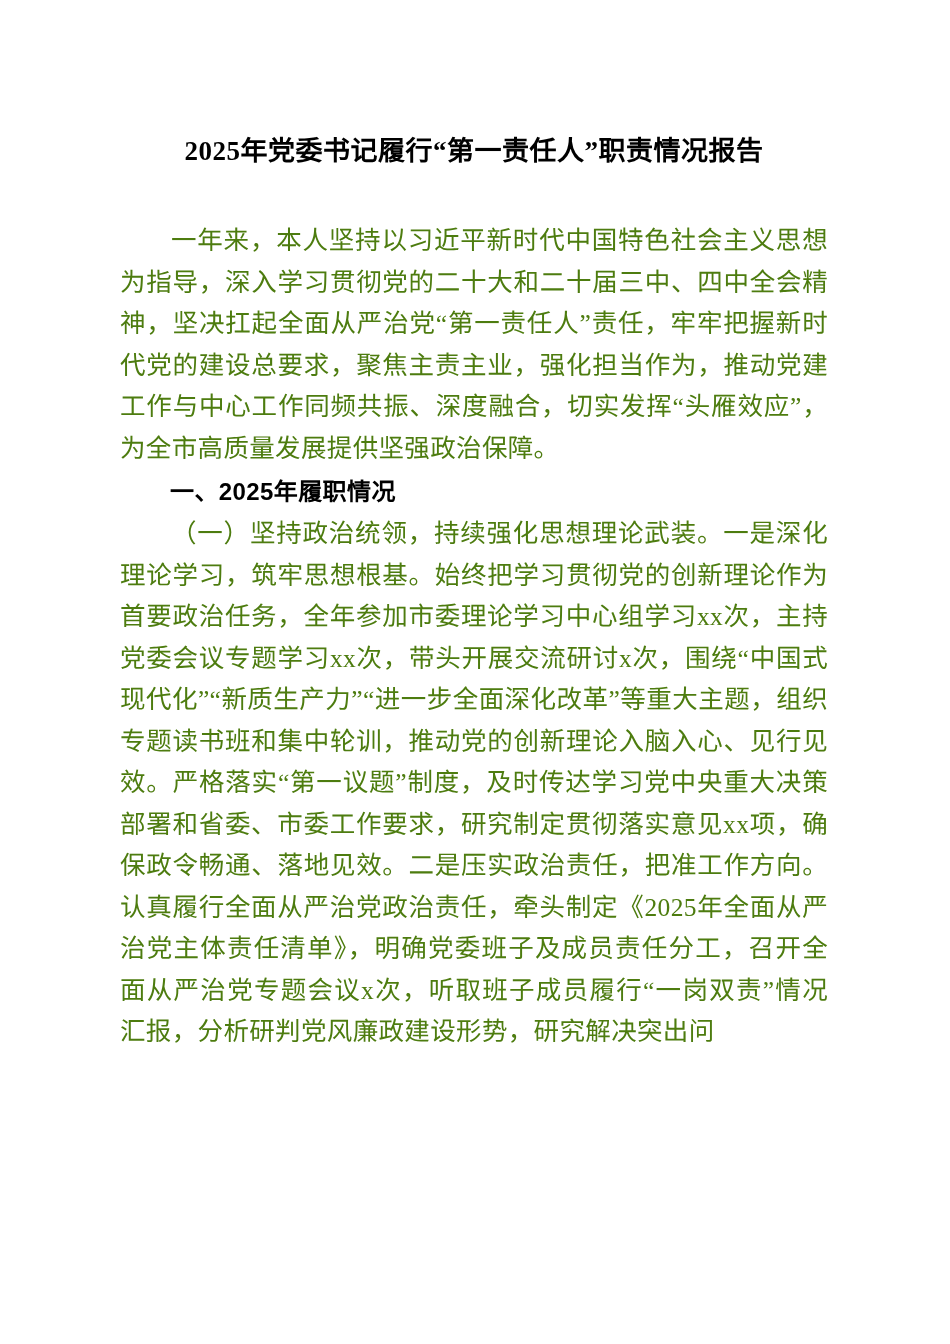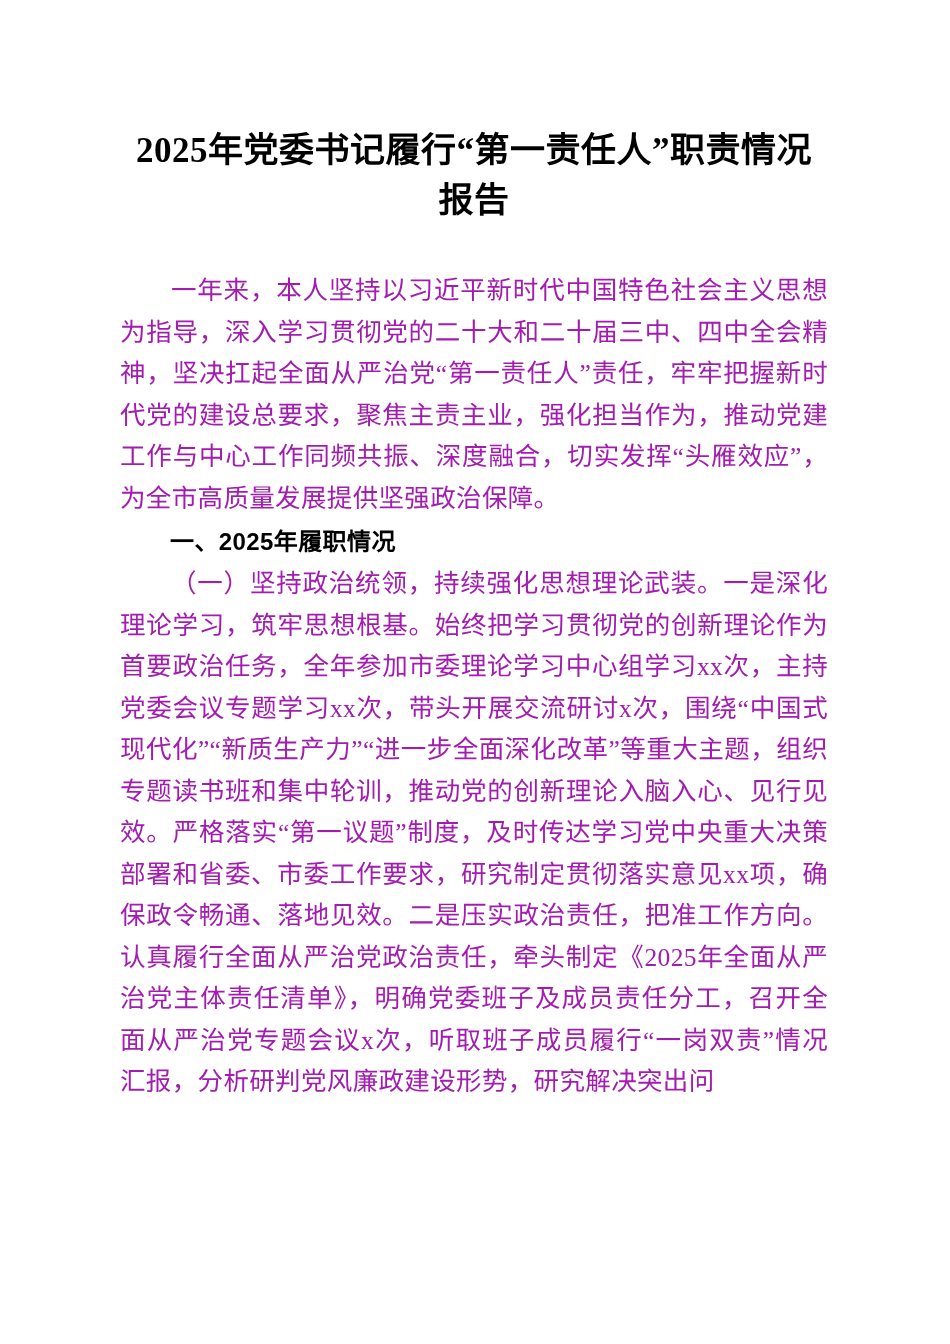--- a/index.html
+++ b/index.html
@@ -24,21 +24,21 @@
     position: absolute;
     left: 120px;
     top: 0;
     width: 708px;
   }
 
   
   .doc-title {
     font-family: "Liberation Serif", "DejaVu Serif", serif;
     font-weight: 700;
-    font-size: 35px;
+    font-size: 27px;
     line-height: 50px;
     text-align: center;
     color: #000000;
     letter-spacing: 0.5px;
     margin: 0;
     padding-top: 126px;
     word-break: break-all;
   }
 
   
@@ -52,21 +52,21 @@
     margin: 0;
     letter-spacing: 0.4px;
     word-break: break-all;
   }
 
   
   .body-para {
     font-family: "Liberation Serif", "DejaVu Serif", serif;
     font-size: 25.5px;
     line-height: 41.5px;
-    color: #a21caf;
+    color: #4d7c0f;
     text-align: justify;
     text-justify: inter-character;
     text-indent: 51px;
     margin: 0;
     letter-spacing: 0.35px;
     word-break: break-all;
   }
 
   .para-gap-first {
     margin-top: 44px;

